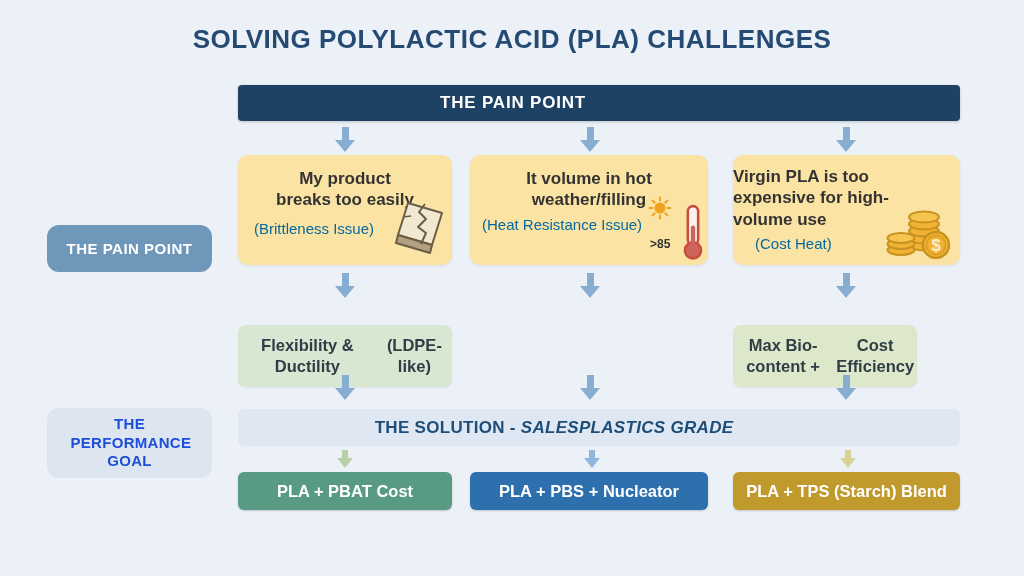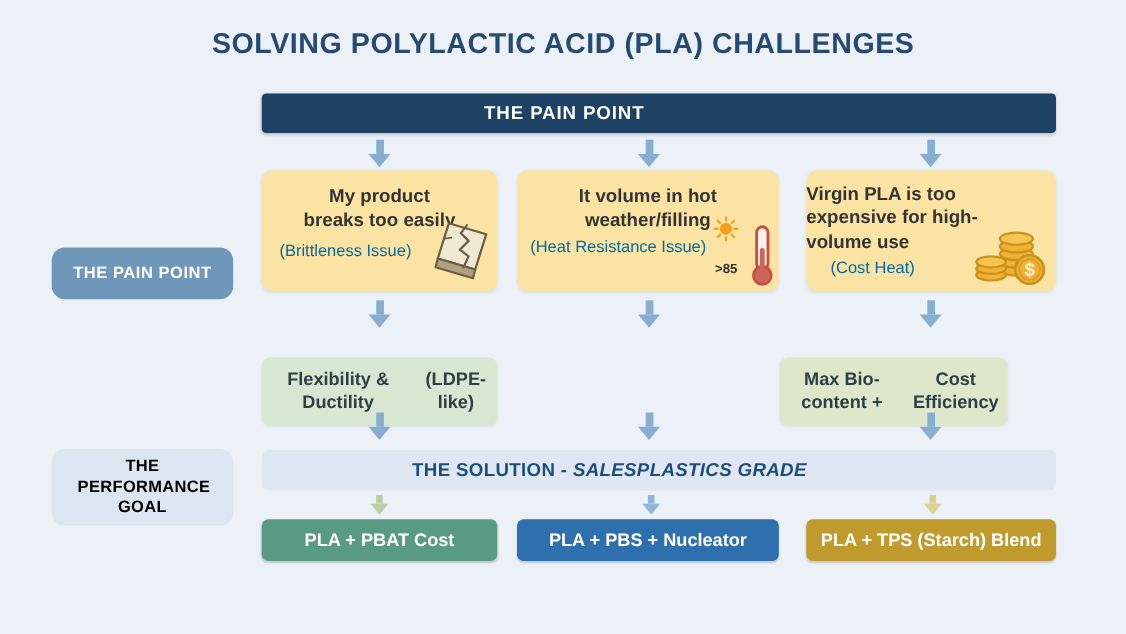--- a/index.html
+++ b/index.html
@@ -13,21 +13,21 @@
               background:#1d4263;border-radius:4px;display:flex;align-items:center;
               justify-content:center;box-shadow:0 1px 3px rgba(0,0,0,.2);}
   .header-bar .header-text{color:#fff;font-weight:bold;font-size:17px;
               letter-spacing:.8px;transform:translateX(-86px);}
 
   .side-label{position:absolute;left:47px;width:165px;border-radius:12px;
               display:flex;align-items:center;justify-content:center;text-align:center;
               font-weight:bold;}
   .side-label.pain{top:225px;height:47px;background:#6e97b9;color:#fff;
               font-size:15px;letter-spacing:.5px;}
-  .side-label.goal{top:408px;height:70px;background:#dde6f0;color:#000000;
+  .side-label.goal{top:408px;height:70px;background:#dde6f0;color:#1d4ed8;
               font-size:15px;letter-spacing:.3px;}
   .side-label.goal .lbl{max-width:118px;line-height:1.25;}
 
   .pain-box{position:absolute;top:155px;height:110px;background:#fbe3a4;
             border-radius:10px;box-shadow:0 1px 3px rgba(0,0,0,.08);}
   .pain-heading{margin-top:13px;text-align:center;font-weight:bold;font-size:17px;
             color:#333;line-height:1.25;}
   .pain-heading .ln{display:block;}
   .pain-heading.left{text-align:left;margin-top:11px;}
   .pain-sub{position:absolute;font-size:15px;color:#0369a1;}
@@ -179,21 +179,21 @@
     </div>
   <div class="arrow arr-blue" style="left:836px;top:273px">
       <div class="shaft"></div>
       <div class="head"></div>
     </div>
 
   <div class="goal-box" style="left:238px;width:214px">
     <span class="ln">Flexibility &amp; Ductility</span>
     <span class="ln">(LDPE-like)</span>
   </div>
-  <div class="goal-box alt" style="left:709px;width:207px">
+  <div class="goal-box alt" style="left:733px;width:184px">
     <span class="ln">Max Bio-content +</span>
     <span class="ln">Cost Efficiency</span>
   </div>
 
   <div class="arrow arr-blue" style="left:335px;top:375px">
       <div class="shaft"></div>
       <div class="head"></div>
     </div>
   <div class="arrow arr-blue" style="left:580px;top:375px">
       <div class="shaft"></div>

